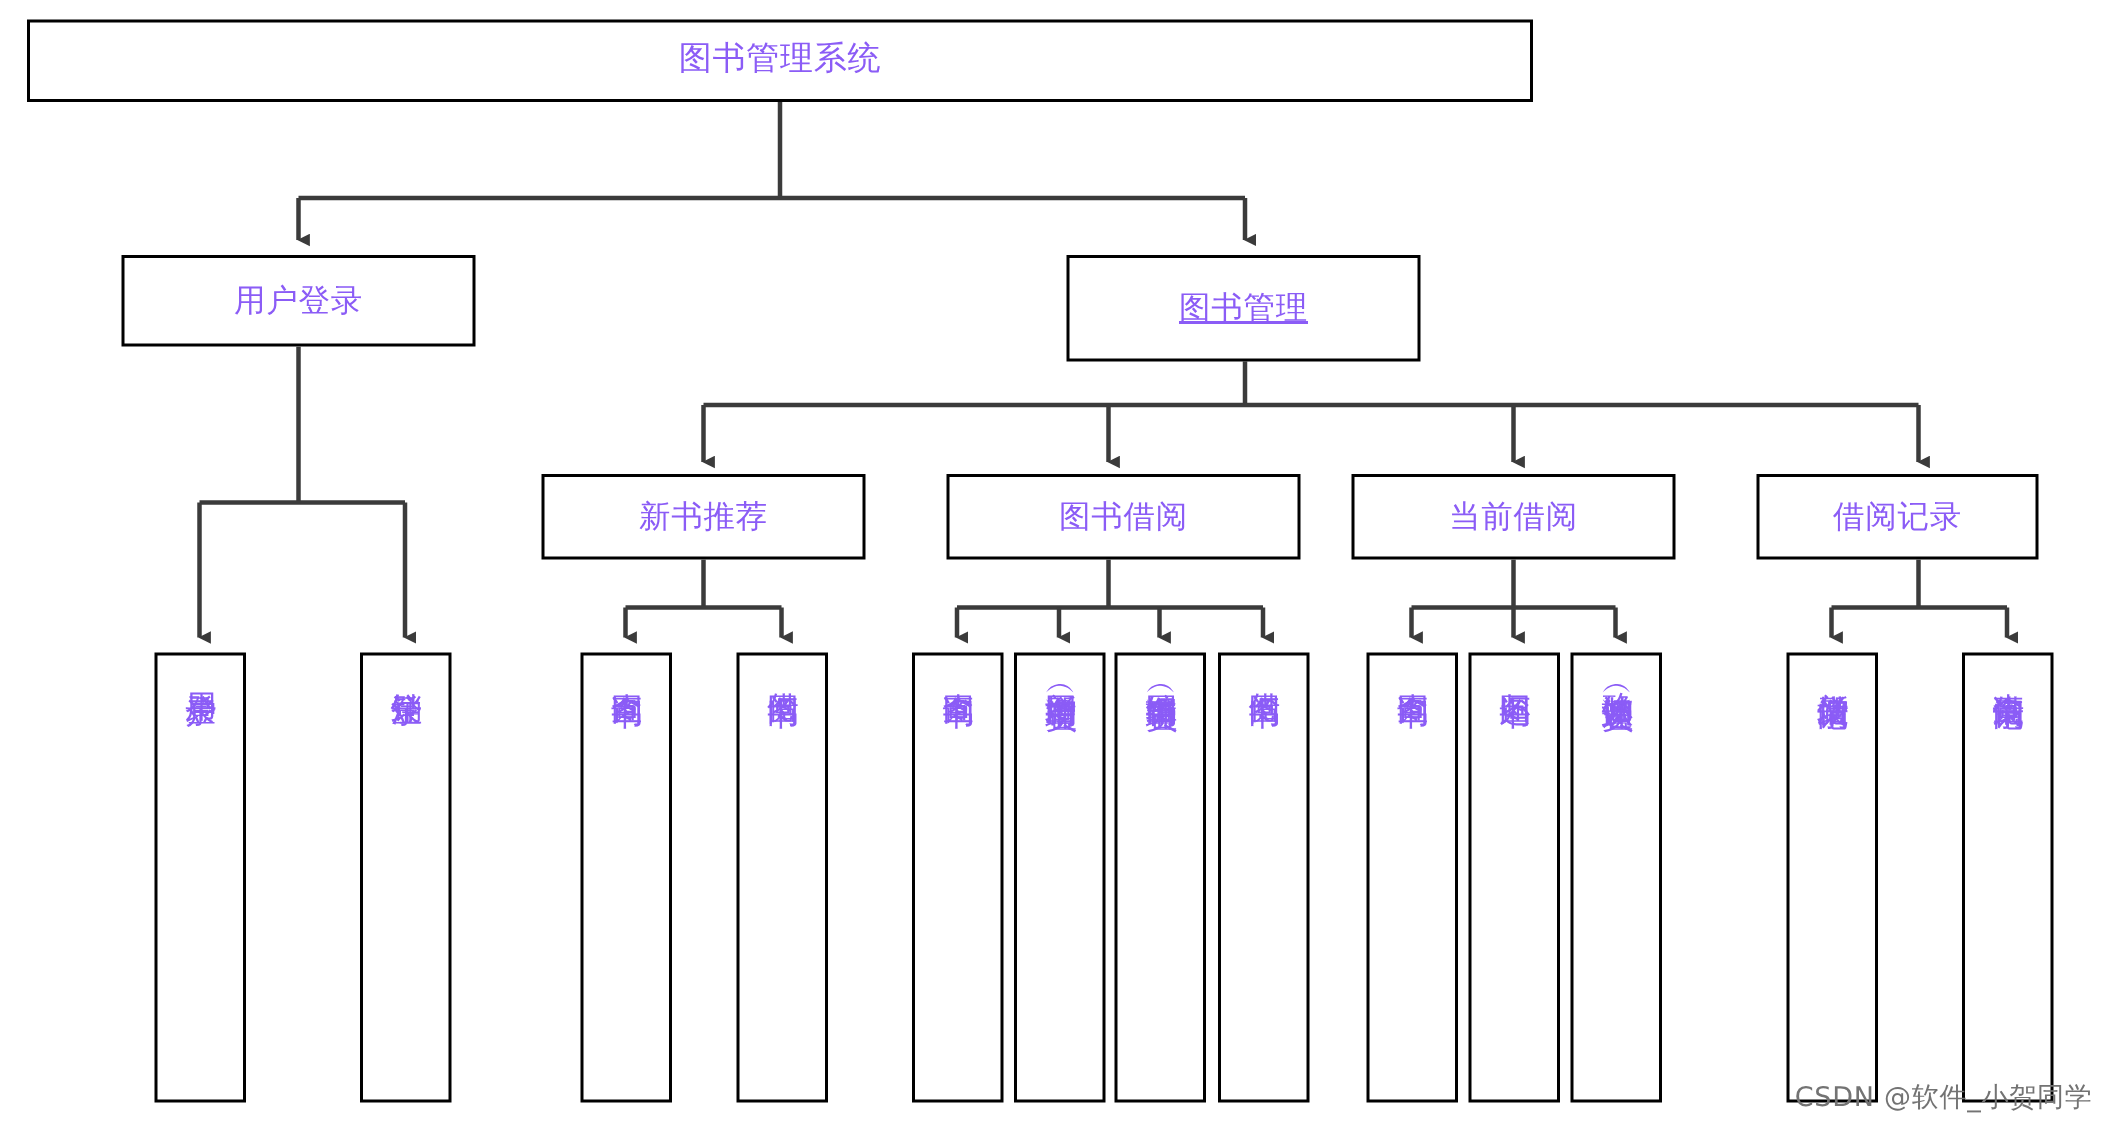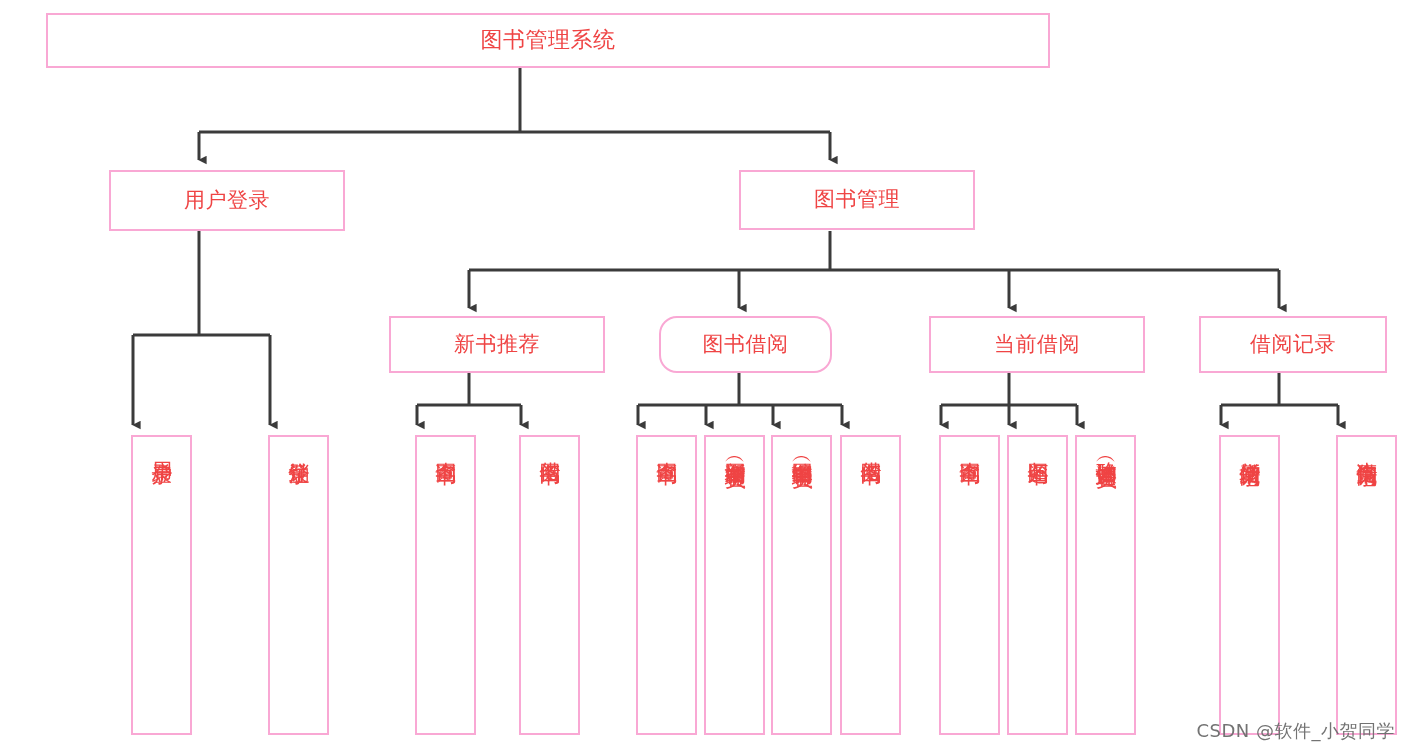--- a/index.html
+++ b/index.html
@@ -23,26 +23,25 @@
     left: 0;
     top: 0;
     width: 1405px;
     height: 747px;
     pointer-events: none;
   }
   .node-box {
     position: absolute;
     box-sizing: border-box;
     background: #ffffff;
-    border: 2px solid #f9a8d4;
+    border: 2px solid #000000;
     display: flex;
     align-items: center;
     justify-content: center;
-    color: #ef4444;
-    margin-left: 28px;
+    color: #8b5cf6;
   }
   .node-box.root {
     border-width: 2px;
   }
   .node-label-h {
     font-size: 21px;
     line-height: 1.1;
     letter-spacing: 0.5px;
     white-space: nowrap;
   }
@@ -144,28 +143,28 @@
     </g>
   </svg>
 
   <div class="node-box root" style="left:18px; top:13px; width:1004px; height:55px;">
     <span class="node-label-h">图书管理系统</span>
   </div>
 
   <div class="node-box" style="left:81px; top:170px; width:236px; height:61px;">
     <span class="node-label-h">用户登录</span>
   </div>
-  <div class="node-box" style="left:711px; top:170px; width:236px; height:60px;">
+  <div class="node-box" style="left:711px; top:170px; width:236px; height:71px;text-decoration:underline;">
     <span class="node-label-h">图书管理</span>
   </div>
 
   <div class="node-box" style="left:361px; top:316px; width:216px; height:57px;">
     <span class="node-label-h">新书推荐</span>
   </div>
-  <div class="node-box" style="left:631px; top:316px; width:173px; height:57px;border-radius:18px;">
+  <div class="node-box" style="left:631px; top:316px; width:236px; height:57px;">
     <span class="node-label-h">图书借阅</span>
   </div>
   <div class="node-box" style="left:901px; top:316px; width:216px; height:57px;">
     <span class="node-label-h">当前借阅</span>
   </div>
   <div class="node-box" style="left:1171px; top:316px; width:188px; height:57px;">
     <span class="node-label-h">借阅记录</span>
   </div>
 
   <div class="node-box leaf" style="left:103px; top:435px; width:61px; height:300px;">

